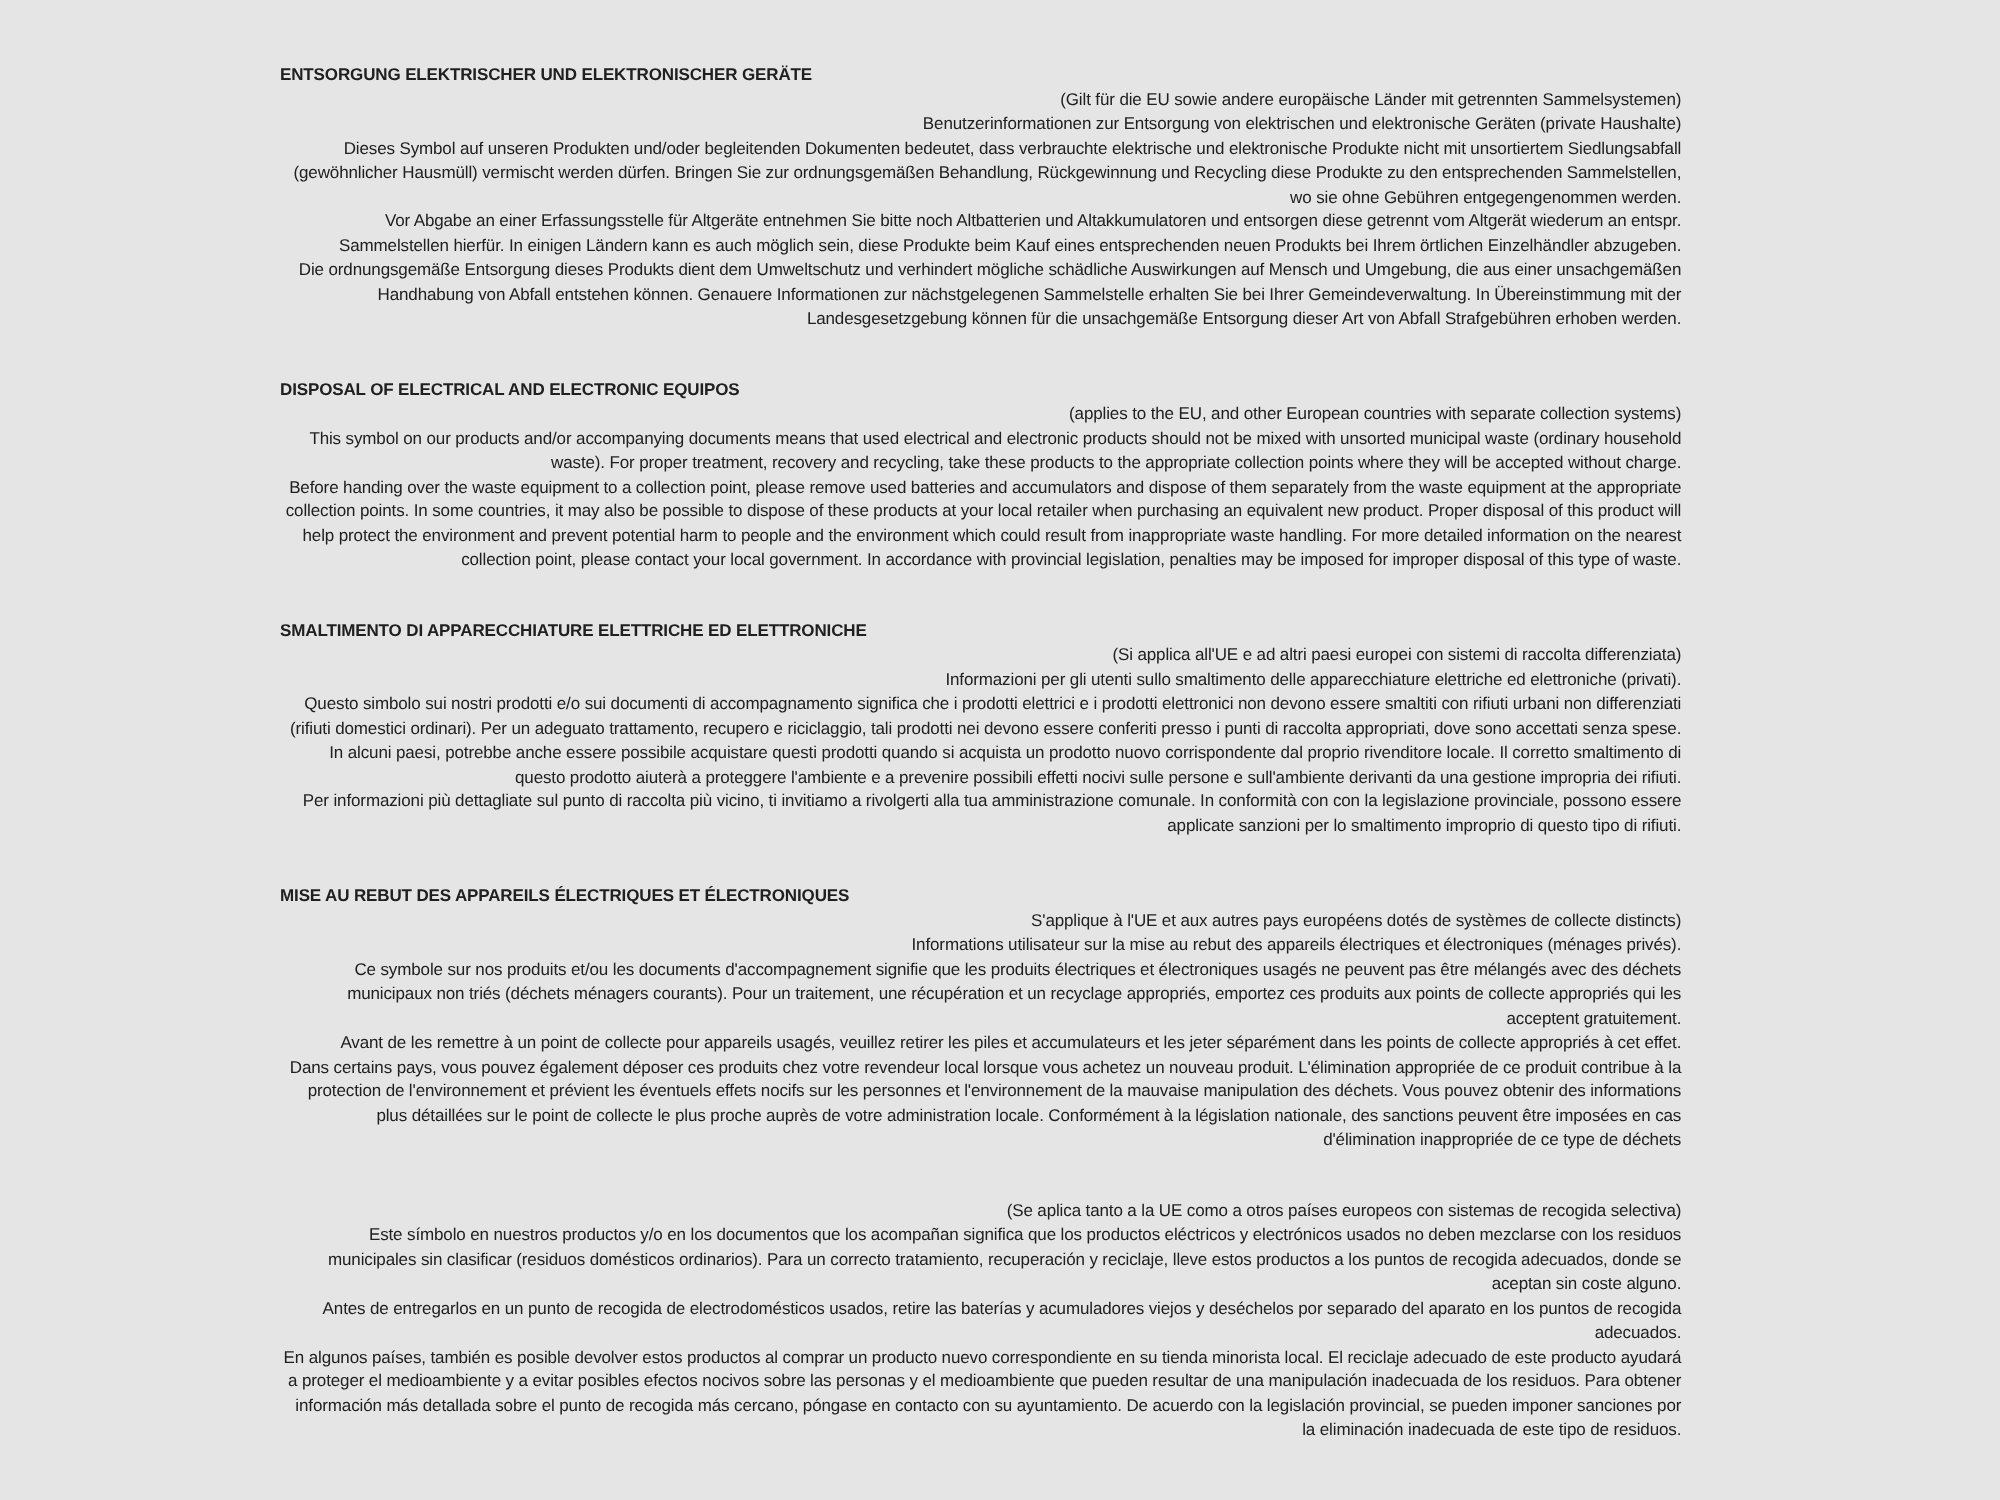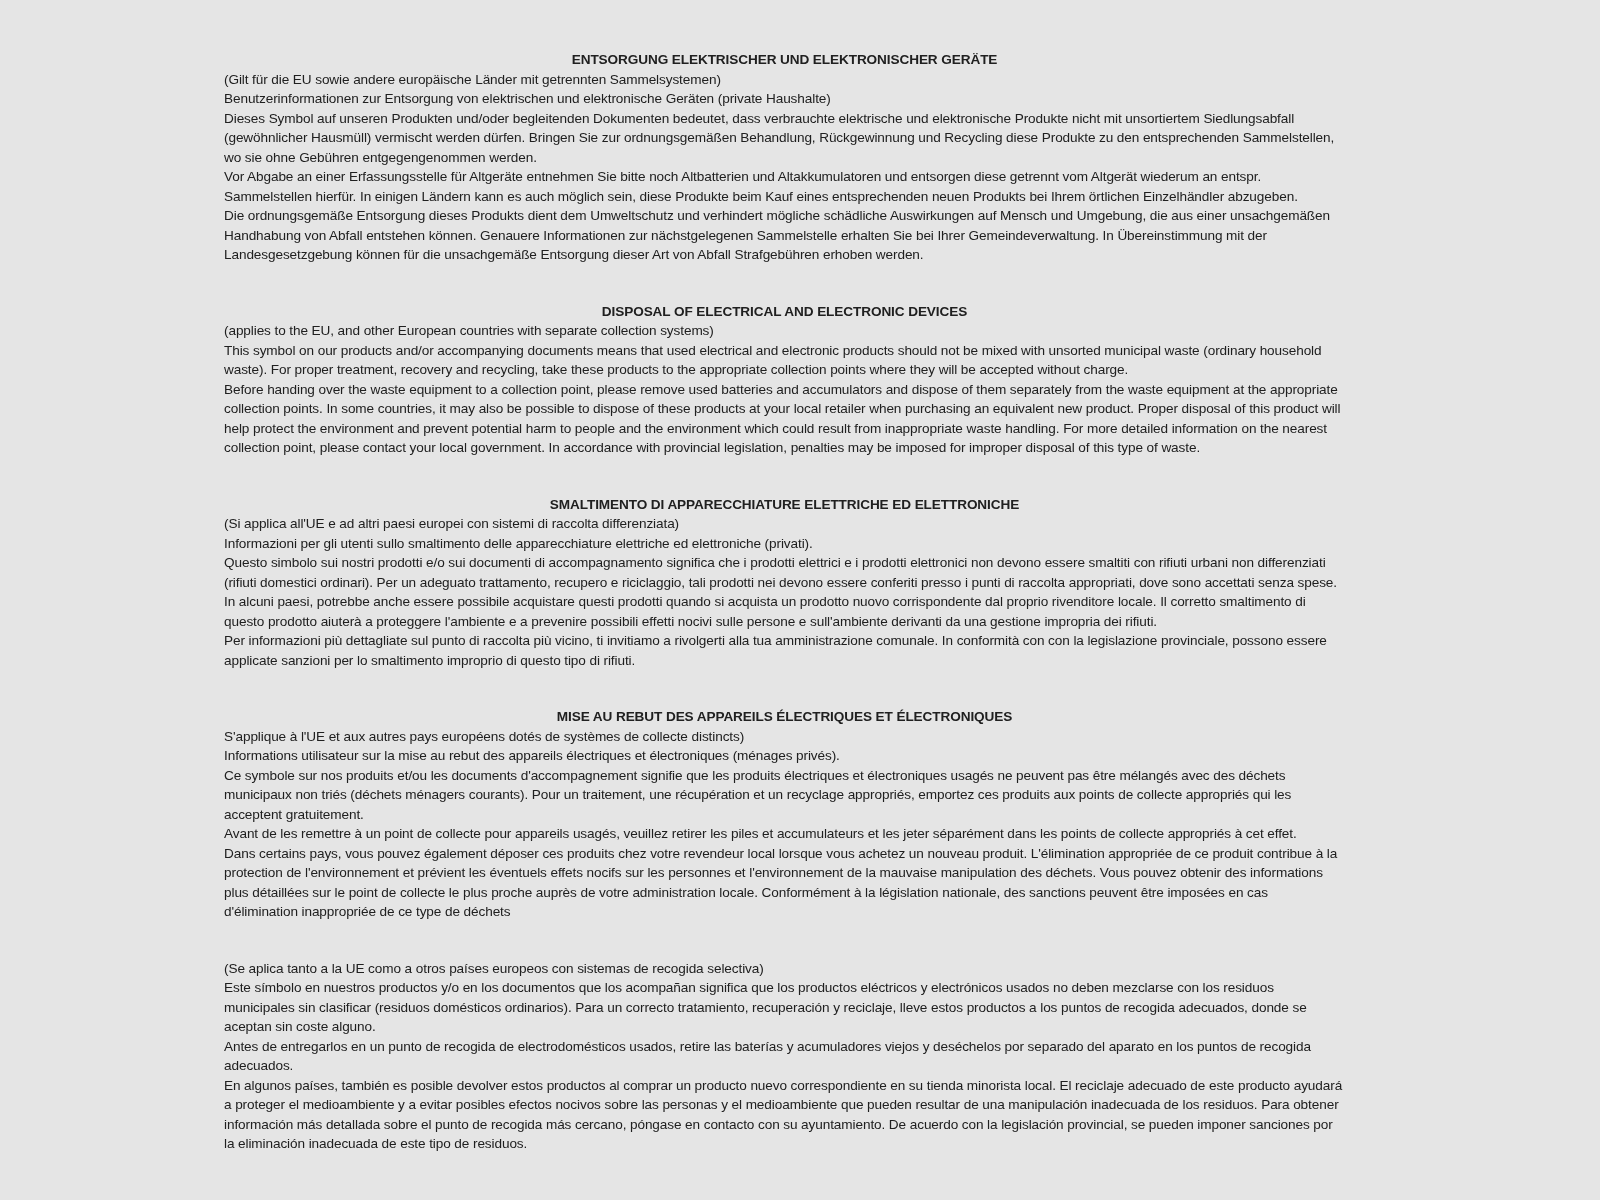--- a/index.html
+++ b/index.html
@@ -18,41 +18,41 @@
     padding: 50px 255px 0 224px;
     font-size: 13.6px;
     line-height: 19.5px;
     letter-spacing: -0.1px;
   }
   .lang-section {
     margin: 0 0 37px 0;
   }
   .section-heading {
     font-weight: 700;
-    text-align: center;
   }
   .section-paragraph {
     margin: 0;
+    text-align: right;
   }
 </style>
 </head>
 <body>
 
 <main class="doc-text">
 
 <section class="lang-section">
       <div class="section-heading">ENTSORGUNG ELEKTRISCHER UND ELEKTRONISCHER GERÄTE</div>
       <div class="section-paragraph">(Gilt für die EU sowie andere europäische Länder mit getrennten Sammelsystemen)</div>
       <div class="section-paragraph">Benutzerinformationen zur Entsorgung von elektrischen und elektronische Geräten (private Haushalte)</div>
       <div class="section-paragraph">Dieses Symbol auf unseren Produkten und/oder begleitenden Dokumenten bedeutet, dass verbrauchte elektrische und elektronische Produkte nicht mit unsortiertem Siedlungsabfall (gewöhnlicher Hausmüll) vermischt werden dürfen. Bringen Sie zur ordnungsgemäßen Behandlung, Rückgewinnung und Recycling diese Produkte zu den entsprechenden Sammelstellen, wo sie ohne Gebühren entgegengenommen werden.</div>
       <div class="section-paragraph">Vor Abgabe an einer Erfassungsstelle für Altgeräte entnehmen Sie bitte noch Altbatterien und Altakkumulatoren und entsorgen diese getrennt vom Altgerät wiederum an entspr. Sammelstellen hierfür. In einigen Ländern kann es auch möglich sein, diese Produkte beim Kauf eines entsprechenden neuen Produkts bei Ihrem örtlichen Einzelhändler abzugeben.</div>
       <div class="section-paragraph">Die ordnungsgemäße Entsorgung dieses Produkts dient dem Umweltschutz und verhindert mögliche schädliche Auswirkungen auf Mensch und Umgebung, die aus einer unsachgemäßen Handhabung von Abfall entstehen können. Genauere Informationen zur nächstgelegenen Sammelstelle erhalten Sie bei Ihrer Gemeindeverwaltung. In Übereinstimmung mit der Landesgesetzgebung können für die unsachgemäße Entsorgung dieser Art von Abfall Strafgebühren erhoben werden.</div>
     </section>
     <section class="lang-section">
-      <div class="section-heading">DISPOSAL OF ELECTRICAL AND ELECTRONIC DEVICES</div>
+      <div class="section-heading">DISPOSAL OF ELECTRICAL AND ELECTRONIC EQUIPOS</div>
       <div class="section-paragraph">(applies to the EU, and other European countries with separate collection systems)</div>
       <div class="section-paragraph">This symbol on our products and/or accompanying documents means that used electrical and electronic products should not be mixed with unsorted municipal waste (ordinary household waste). For proper treatment, recovery and recycling, take these products to the appropriate collection points where they will be accepted without charge.</div>
       <div class="section-paragraph">Before handing over the waste equipment to a collection point, please remove used batteries and accumulators and dispose of them separately from the waste equipment at the appropriate collection points. In some countries, it may also be possible to dispose of these products at your local retailer when purchasing an equivalent new product. Proper disposal of this product will help protect the environment and prevent potential harm to people and the environment which could result from inappropriate waste handling. For more detailed information on the nearest collection point, please contact your local government. In accordance with provincial legislation, penalties may be imposed for improper disposal of this type of waste.</div>
     </section>
     <section class="lang-section">
       <div class="section-heading">SMALTIMENTO DI APPARECCHIATURE ELETTRICHE ED ELETTRONICHE</div>
       <div class="section-paragraph">(Si applica all'UE e ad altri paesi europei con sistemi di raccolta differenziata)</div>
       <div class="section-paragraph">Informazioni per gli utenti sullo smaltimento delle apparecchiature elettriche ed elettroniche (privati).</div>
       <div class="section-paragraph">Questo simbolo sui nostri prodotti e/o sui documenti di accompagnamento significa che i prodotti elettrici e i prodotti elettronici non devono essere smaltiti con rifiuti urbani non differenziati (rifiuti domestici ordinari). Per un adeguato trattamento, recupero e riciclaggio, tali prodotti nei devono essere conferiti presso i punti di raccolta appropriati, dove sono accettati senza spese.</div>
       <div class="section-paragraph">In alcuni paesi, potrebbe anche essere possibile acquistare questi prodotti quando si acquista un prodotto nuovo corrispondente dal proprio rivenditore locale. Il corretto smaltimento di questo prodotto aiuterà a proteggere l'ambiente e a prevenire possibili effetti nocivi sulle persone e sull'ambiente derivanti da una gestione impropria dei rifiuti.</div>

